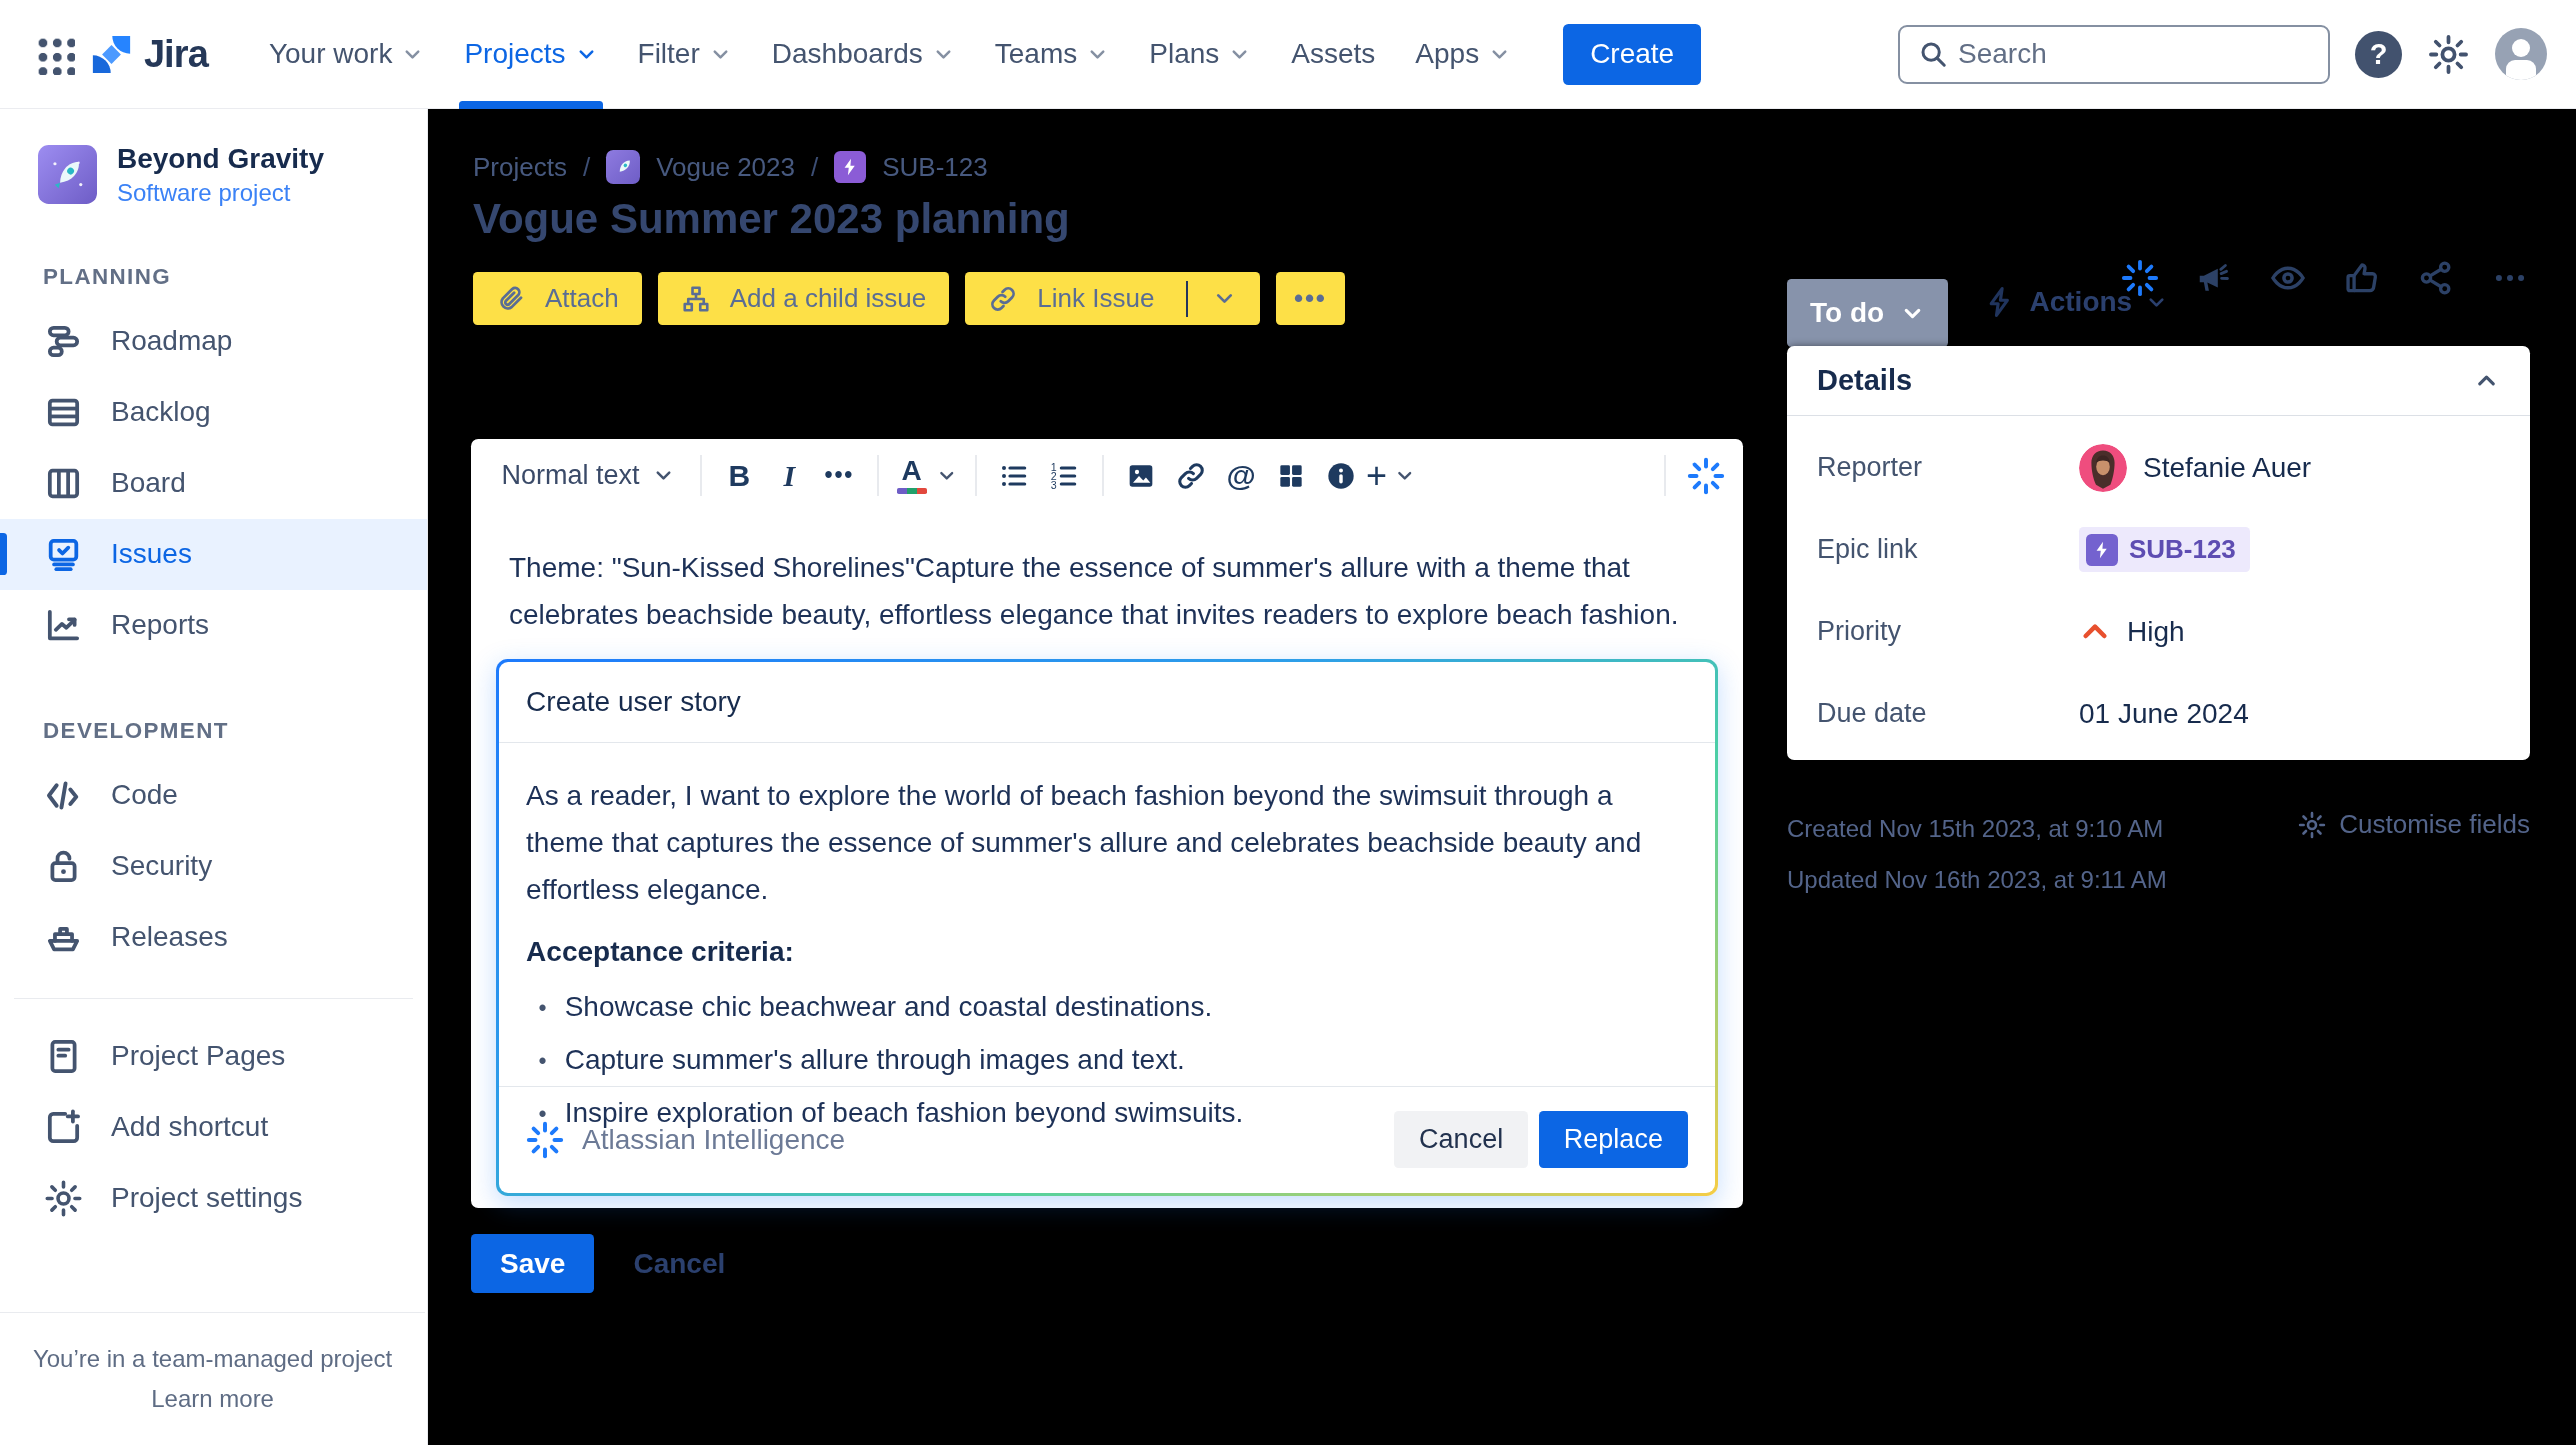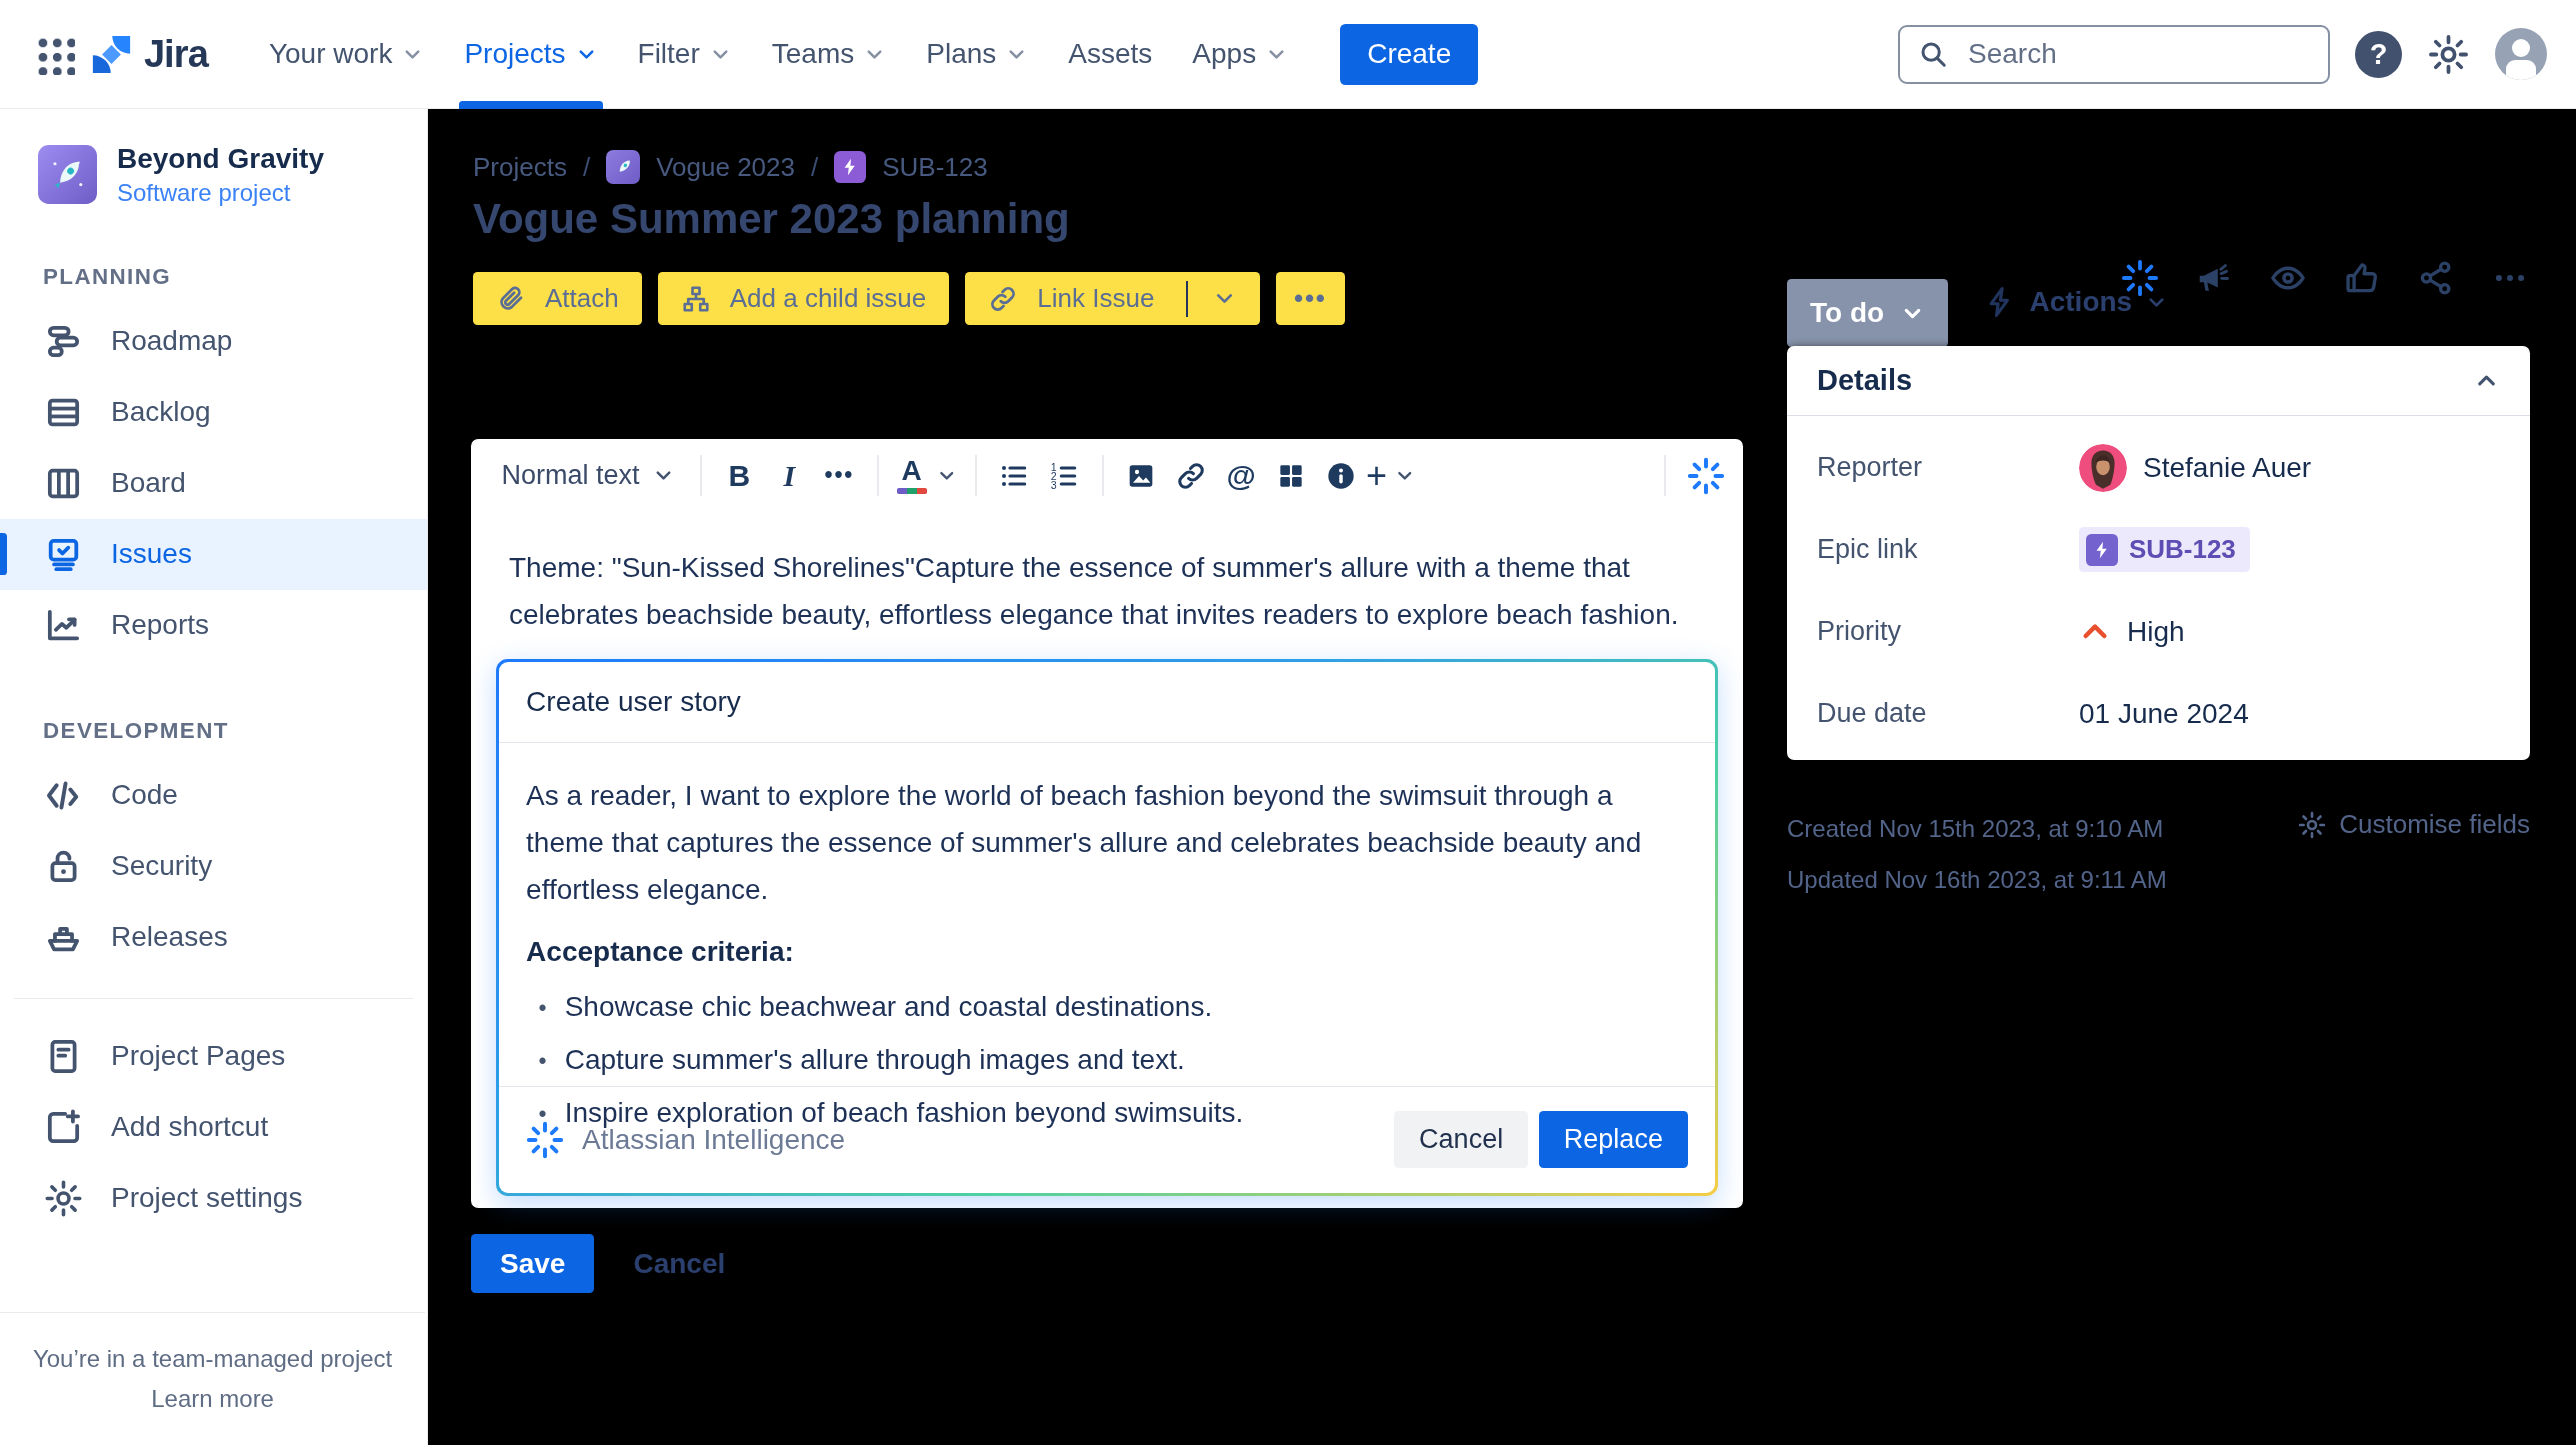--- a/index.html
+++ b/index.html
@@ -19,21 +19,21 @@
   .navitem { position:relative; display:flex; align-items:center; gap:9px; padding:0 20px;
              font-size:28px; color:#44546F; cursor:pointer; white-space:nowrap; }
   .navitem .chev { width:23px; height:23px; color:#8590A2; }
   .navitem.active { color:#0C66E4; font-weight:500; }
   .navitem.active .chev { color:#0C66E4; }
   .navitem.active::after { content:""; position:absolute; left:14.3px; right:14.3px; bottom:0;
              height:7.2px; background:#0C66E4; border-radius:3.6px 3.6px 0 0; }
   .create-btn { margin-left:32px; height:61px; padding:0 27px; background:#0C66E4; color:#fff;
              font-size:28px; border:none; border-radius:5.4px; cursor:pointer; display:flex; align-items:center; }
   .nav-right { margin-left:auto; display:flex; align-items:center; gap:25px; }
-  .searchbox { display:flex; align-items:center; gap:20px; width:432px; height:59px;
+  .searchbox { display:flex; align-items:center; gap:10px; width:432px; height:59px;
              border:2.2px solid #8590A2; border-radius:9px; padding:0 18px; background:#fff; }
   .searchbox svg { width:30px; height:30px; color:#44546F; flex:none; }
   .searchbox input { border:none; outline:none; font-size:28px; color:#172B4D; width:100%;
              font-family:"Liberation Sans", sans-serif; }
   .searchbox input::placeholder { color:#626F86; }
   .helpicon { width:47px; height:47px; border-radius:50%; background:#42526E; color:#fff;
              display:flex; align-items:center; justify-content:center; font-size:29px; font-weight:700; cursor:pointer; }
   .gearbtn svg { width:43px; height:43px; color:#42526E; display:block; cursor:pointer; }
   .avatarbtn { width:52px; height:52px; border-radius:50%; background:#97A2B4; position:relative; overflow:hidden; cursor:pointer; }
   .avatarbtn::before { content:""; position:absolute; left:50%; top:10.7px; transform:translateX(-50%);
@@ -201,20 +201,26 @@
           </svg>
       </div>
       <div class="navitem active">
         <span>Projects</span>
         <svg class="chev" viewBox="0 0 24 24" fill="none" stroke="currentColor" stroke-width="2.6" stroke-linecap="round" stroke-linejoin="round">
             <polyline points="6 9 12 15 18 9"></polyline>
           </svg>
       </div>
       <div class="navitem">
         <span>Filter</span>
+        <svg class="chev" viewBox="0 0 24 24" fill="none" stroke="currentColor" stroke-width="2.6" stroke-linecap="round" stroke-linejoin="round">
+            <polyline points="6 9 12 15 18 9"></polyline>
+          </svg>
+      </div>
+      <div class="navitem">
+        <span>Dashboards</span>
         <svg class="chev" viewBox="0 0 24 24" fill="none" stroke="currentColor" stroke-width="2.6" stroke-linecap="round" stroke-linejoin="round">
             <polyline points="6 9 12 15 18 9"></polyline>
           </svg>
       </div>
       <div class="navitem">
         <span>Teams</span>
         <svg class="chev" viewBox="0 0 24 24" fill="none" stroke="currentColor" stroke-width="2.6" stroke-linecap="round" stroke-linejoin="round">
             <polyline points="6 9 12 15 18 9"></polyline>
           </svg>
       </div>

